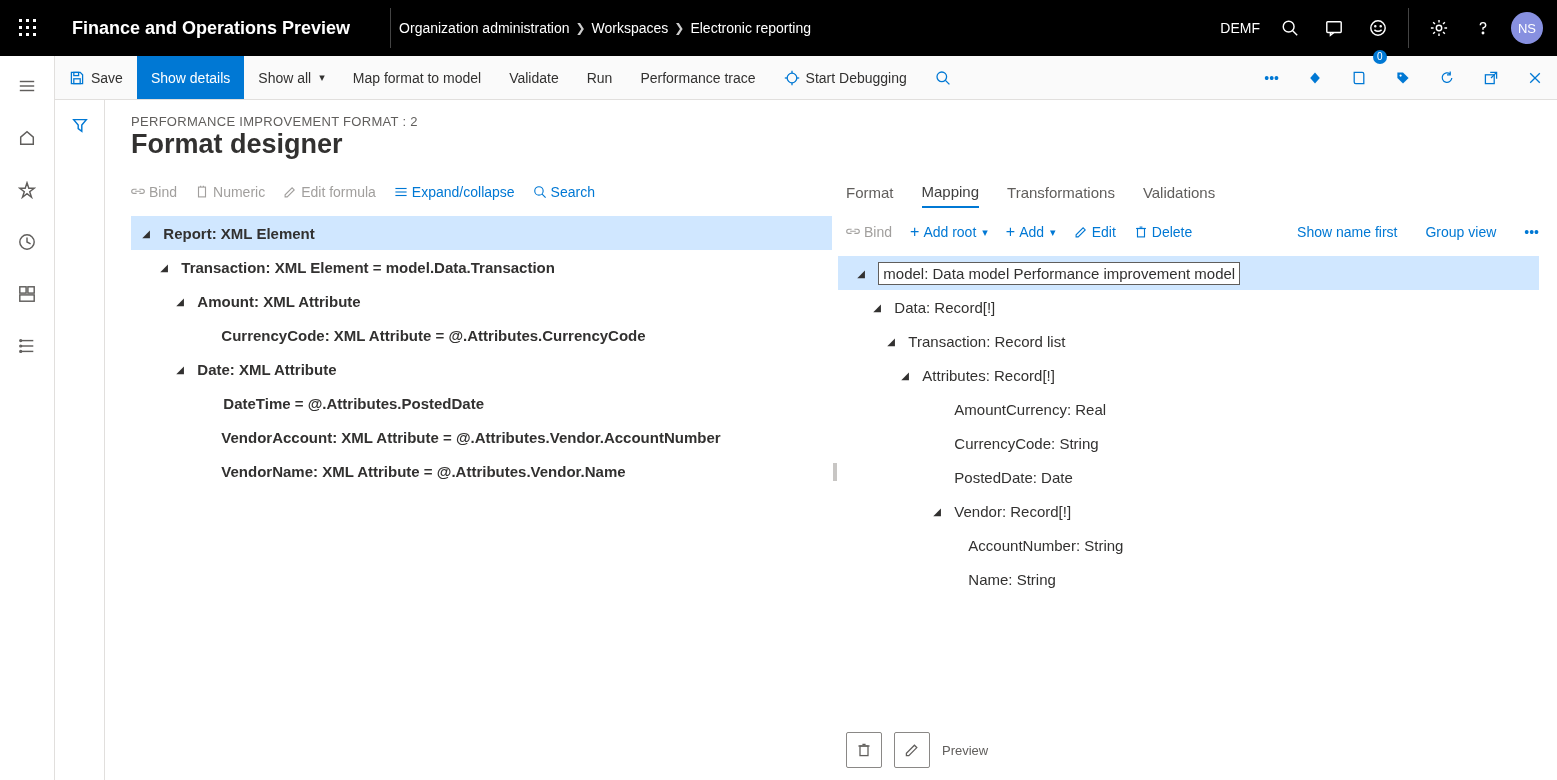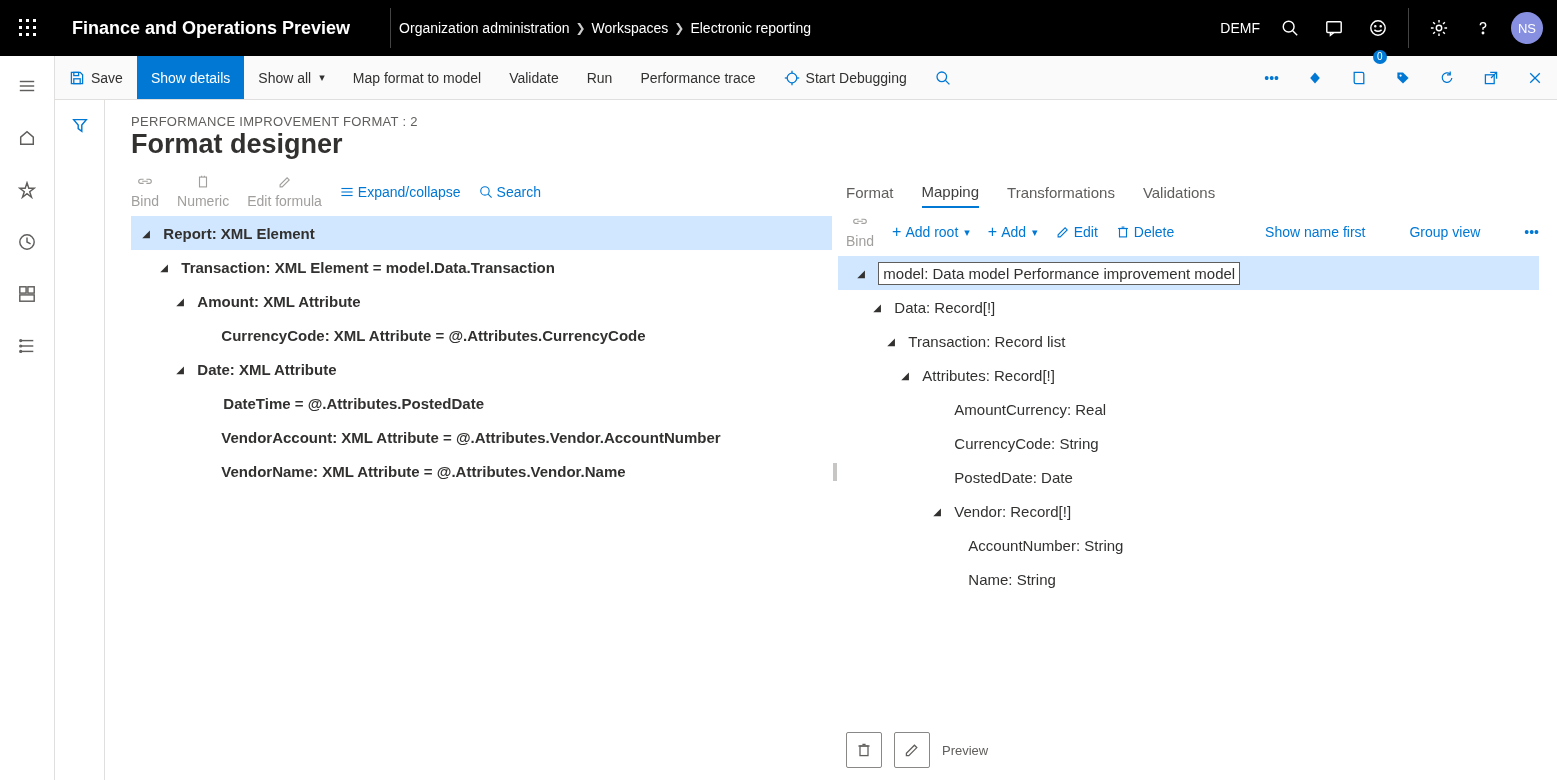--- a/index.html
+++ b/index.html
@@ -45,23 +45,23 @@
 .page-head h1 { font-size: 27px; font-weight: 700; }
 
 .panes { display: flex; flex: 1; min-height: 0; }
 .pane { flex: 1; display: flex; flex-direction: column; min-width: 0; padding: 8px 0 0; }
 .pane-left { padding-left: 26px; }
 .pane-right { padding-left: 0; padding-right: 18px; }
 .pane-sep { width: 6px; display: flex; align-items: center; justify-content: center; cursor: col-resize; }
 .pane-sep::after { content: ""; display: block; width: 2px; height: 18px; background: #c8c6c4; border-left: 1px solid #c8c6c4; border-right: 1px solid #c8c6c4; }
 
 .mini-toolbar { display: flex; align-items: center; gap: 18px; height: 40px; font-size: 14px; }
-.mini-toolbar .disabled { color: #a19f9d; cursor: default; display: flex; align-items: center; gap: 4px; flex-direction: column; }
+.mini-toolbar .disabled { color: #a19f9d; cursor: default; display: flex; align-items: center; gap: 4px; }
 .mini-toolbar .active { color: #0078d4; cursor: pointer; display: flex; align-items: center; gap: 4px; }
-.right-toolbar-links { margin-left: auto; display: flex; align-items: center; gap: 44px; }
+.right-toolbar-links { margin-left: auto; display: flex; align-items: center; gap: 28px; }
 
 .tabs { display: flex; gap: 28px; font-size: 15px; height: 40px; align-items: center; padding-left: 8px; }
 .tab { color: #605e5c; cursor: pointer; padding: 6px 0; }
 .tab.active { color: #404040; border-bottom: 2px solid #0078d4; font-weight: 400; }
 
 
 .tree { font-size: 15px; padding: 4px 0; overflow: auto; }
 .tree-row { display: flex; align-items: center; height: 34px; white-space: nowrap; cursor: default; }
 .tree-row .expander { width: 18px; text-align: center; font-size: 12px; color: #323130; cursor: pointer; }
 .tree-row .expander.empty { visibility: hidden; }

